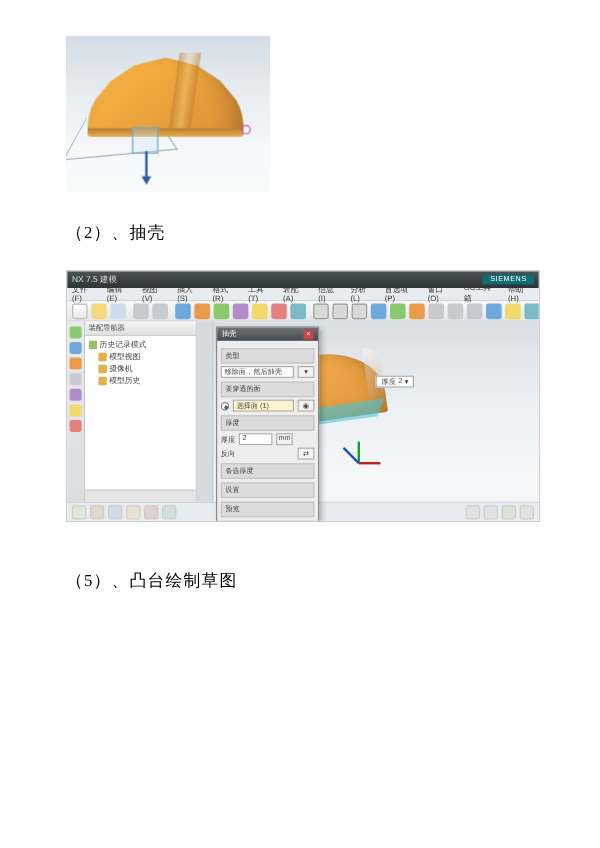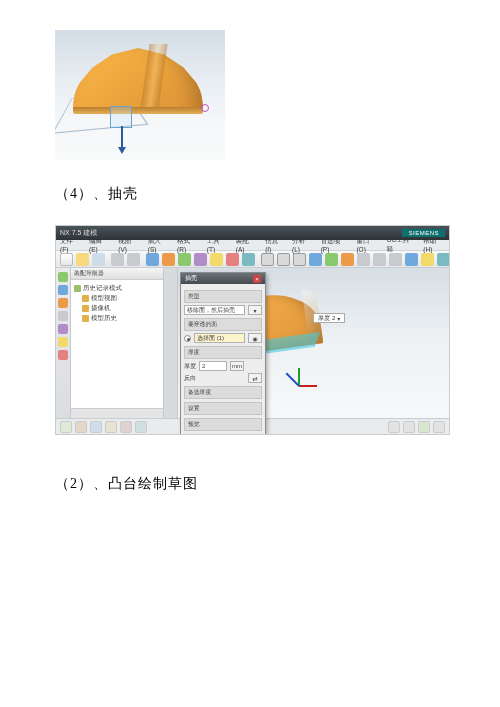--- a/index.html
+++ b/index.html
@@ -240,21 +240,21 @@
   <div class="sky-bg"></div>
   <div class="grid-plane"></div>
   <div class="dome-shape"></div>
   <div class="dome-band"></div>
   <div class="dome-edge"></div>
   <div class="origin-cube"></div>
   <div class="axis-arrow"></div>
   <div class="magenta-ring"></div>
 </div>
 
-<p class="caption">（4）、抽壳</p>
+<p class="caption">（2）、抽壳</p>
 
 <div class="figure-large">
 
   <div class="app-titlebar">
     <span>NX 7.5  建模</span>
     <span class="siemens-badge">SIEMENS</span>
   </div>
 
   <div class="app-menubar">
     <span>文件(F)</span>
@@ -400,13 +400,13 @@
 
       <div class="dlg-sec-h">备选厚度</div>
       <div class="dlg-sec-h">设置</div>
       <div class="dlg-sec-h">预览</div>
 
     </div>
   </div>
 
 </div>
 
-<p class="caption">（2）、凸台绘制草图</p>
+<p class="caption">（5）、凸台绘制草图</p>
 
 </body></html>

